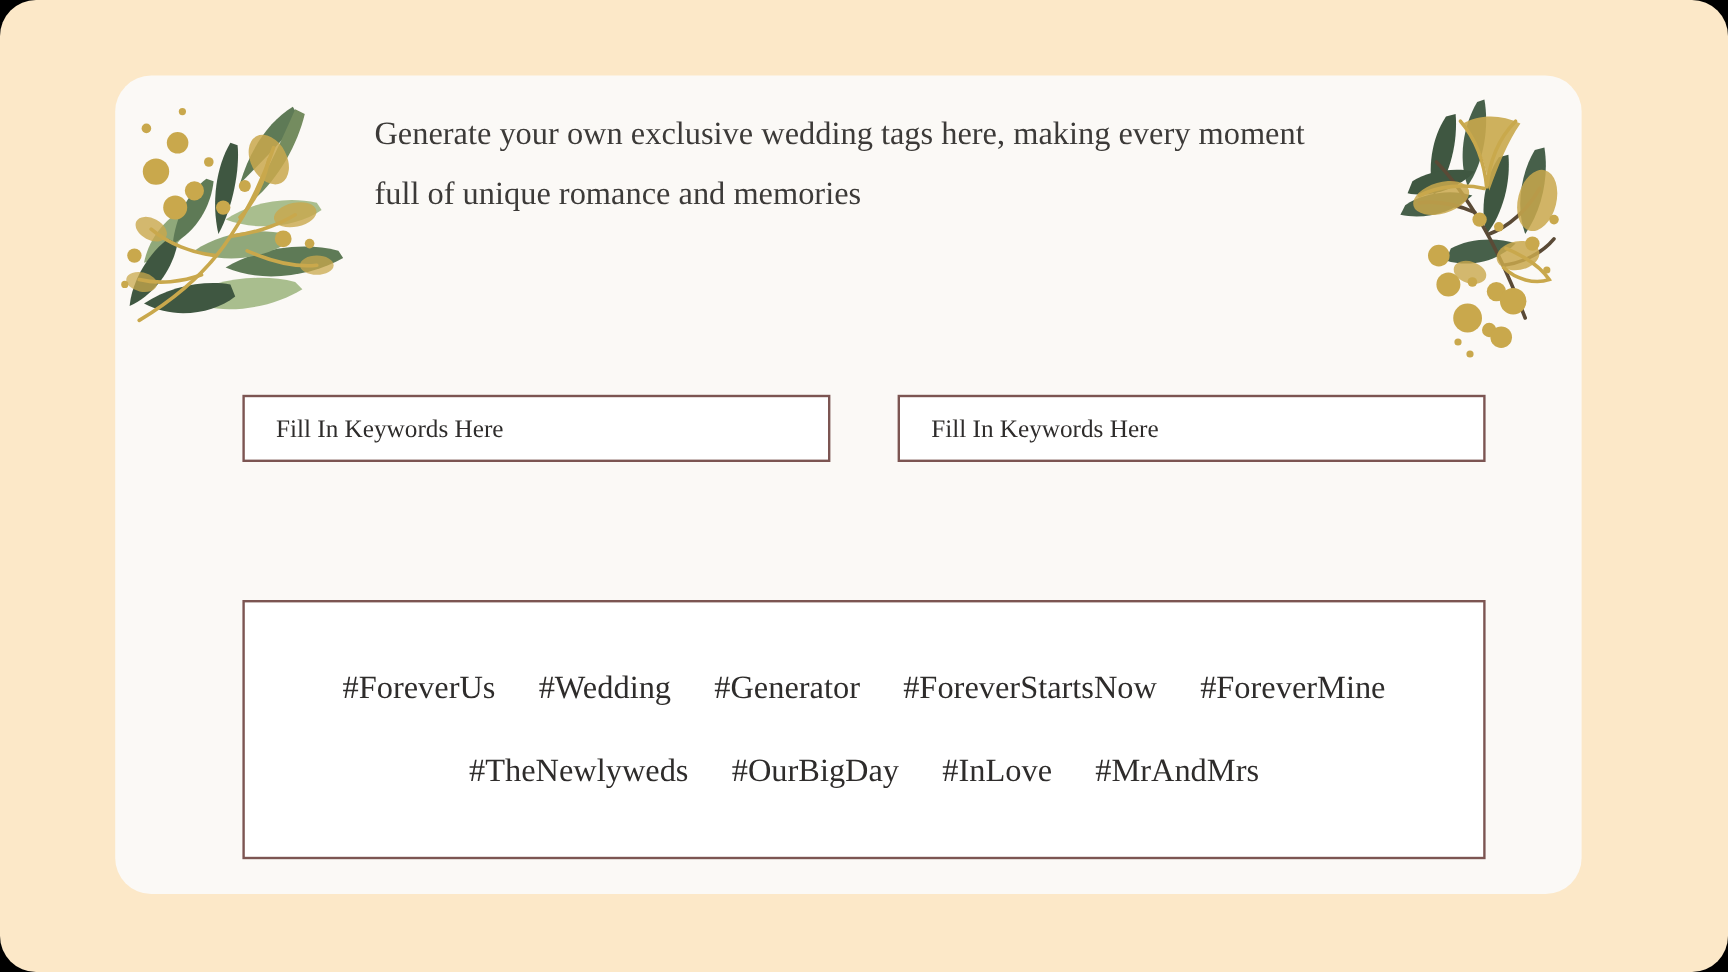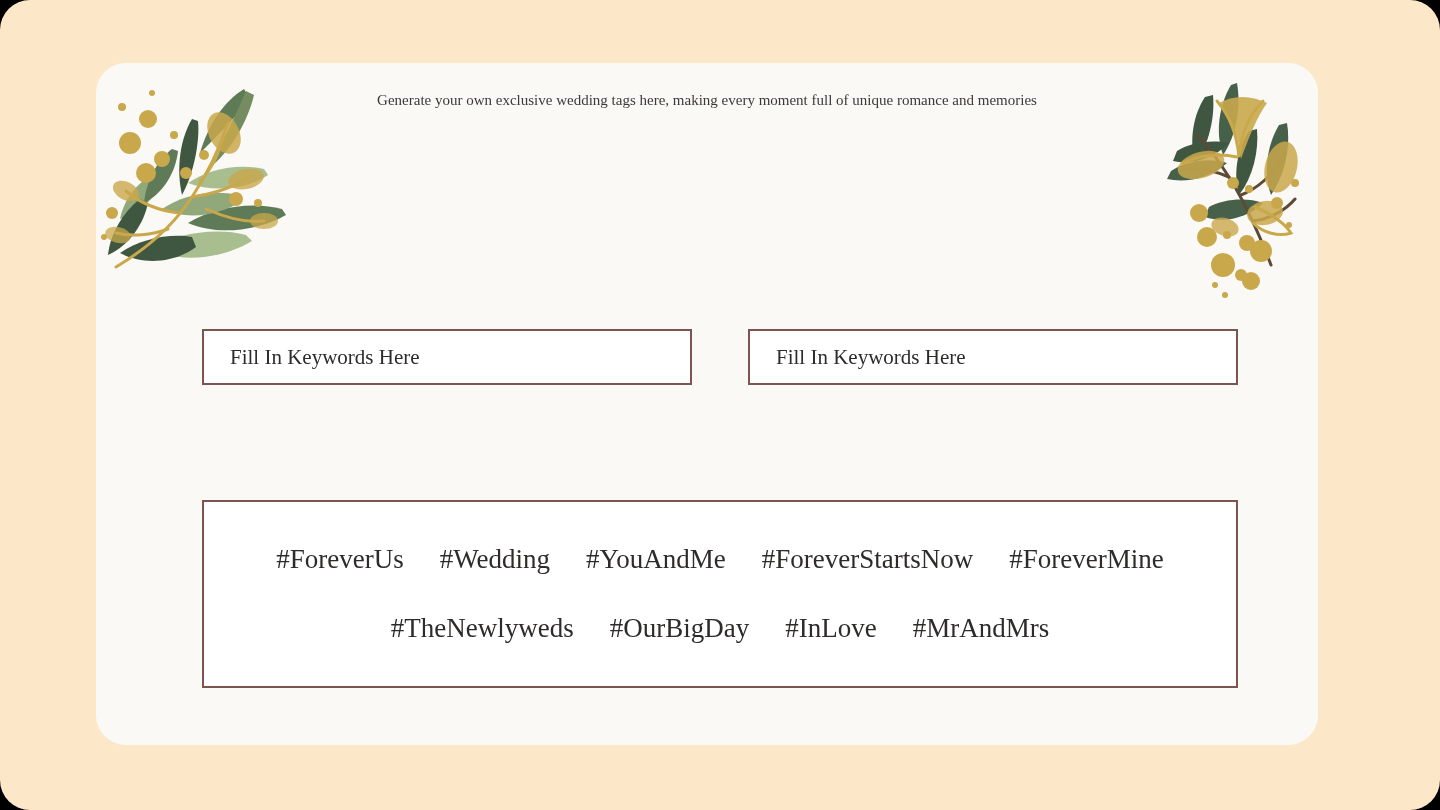--- a/index.html
+++ b/index.html
@@ -53,22 +53,21 @@
     font-size: 52px;
     font-weight: 400;
     color: #8D5F5C;
     letter-spacing: 0.3px;
     line-height: 1.15;
   }
 
   #page-subtitle {
     margin: 24px auto 0;
     width: 790px;
-    text-align: center;
-    font-size: 15px;
+    font-size: 27px;
     color: #3C3A38;
     line-height: 1.85;
   }
 
   
   #form-row {
     position: absolute;
     left: 106px;
     top: 266px;
     width: 1036px;
@@ -104,21 +103,21 @@
     font-size: 22px;
     cursor: pointer;
   }
 
   
   #results-box {
     position: absolute;
     left: 106px;
     top: 437px;
     width: 1036px;
-    height: 188px;
+    height: 216px;
     background: #FFFFFF;
     border: 2px solid #7C5552;
     display: flex;
     flex-direction: column;
     justify-content: center;
     align-items: center;
     padding: 0 26px;
   }
 
   .tag-row {
@@ -245,21 +244,21 @@
     <div id="form-row">
       <input class="kw-input" type="text" placeholder="Fill In Keywords Here" style="">
       <input class="kw-input" type="text" placeholder="Fill In Keywords Here" style="">
     </div>
 
 
     <div id="results-box">
       <div class="tag-row" id="tag-row-1">
           <span class="hashtag">#ForeverUs</span>
           <span class="hashtag">#Wedding</span>
-          <span class="hashtag">#YouAndMe</span>
+          <span class="hashtag">#Generator</span>
           <span class="hashtag">#ForeverStartsNow</span>
           <span class="hashtag">#ForeverMine</span>
         </div>
       <div class="tag-row" id="tag-row-2">
           <span class="hashtag">#TheNewlyweds</span>
           <span class="hashtag">#OurBigDay</span>
           <span class="hashtag">#InLove</span>
           <span class="hashtag">#MrAndMrs</span>
         </div>
     </div>

